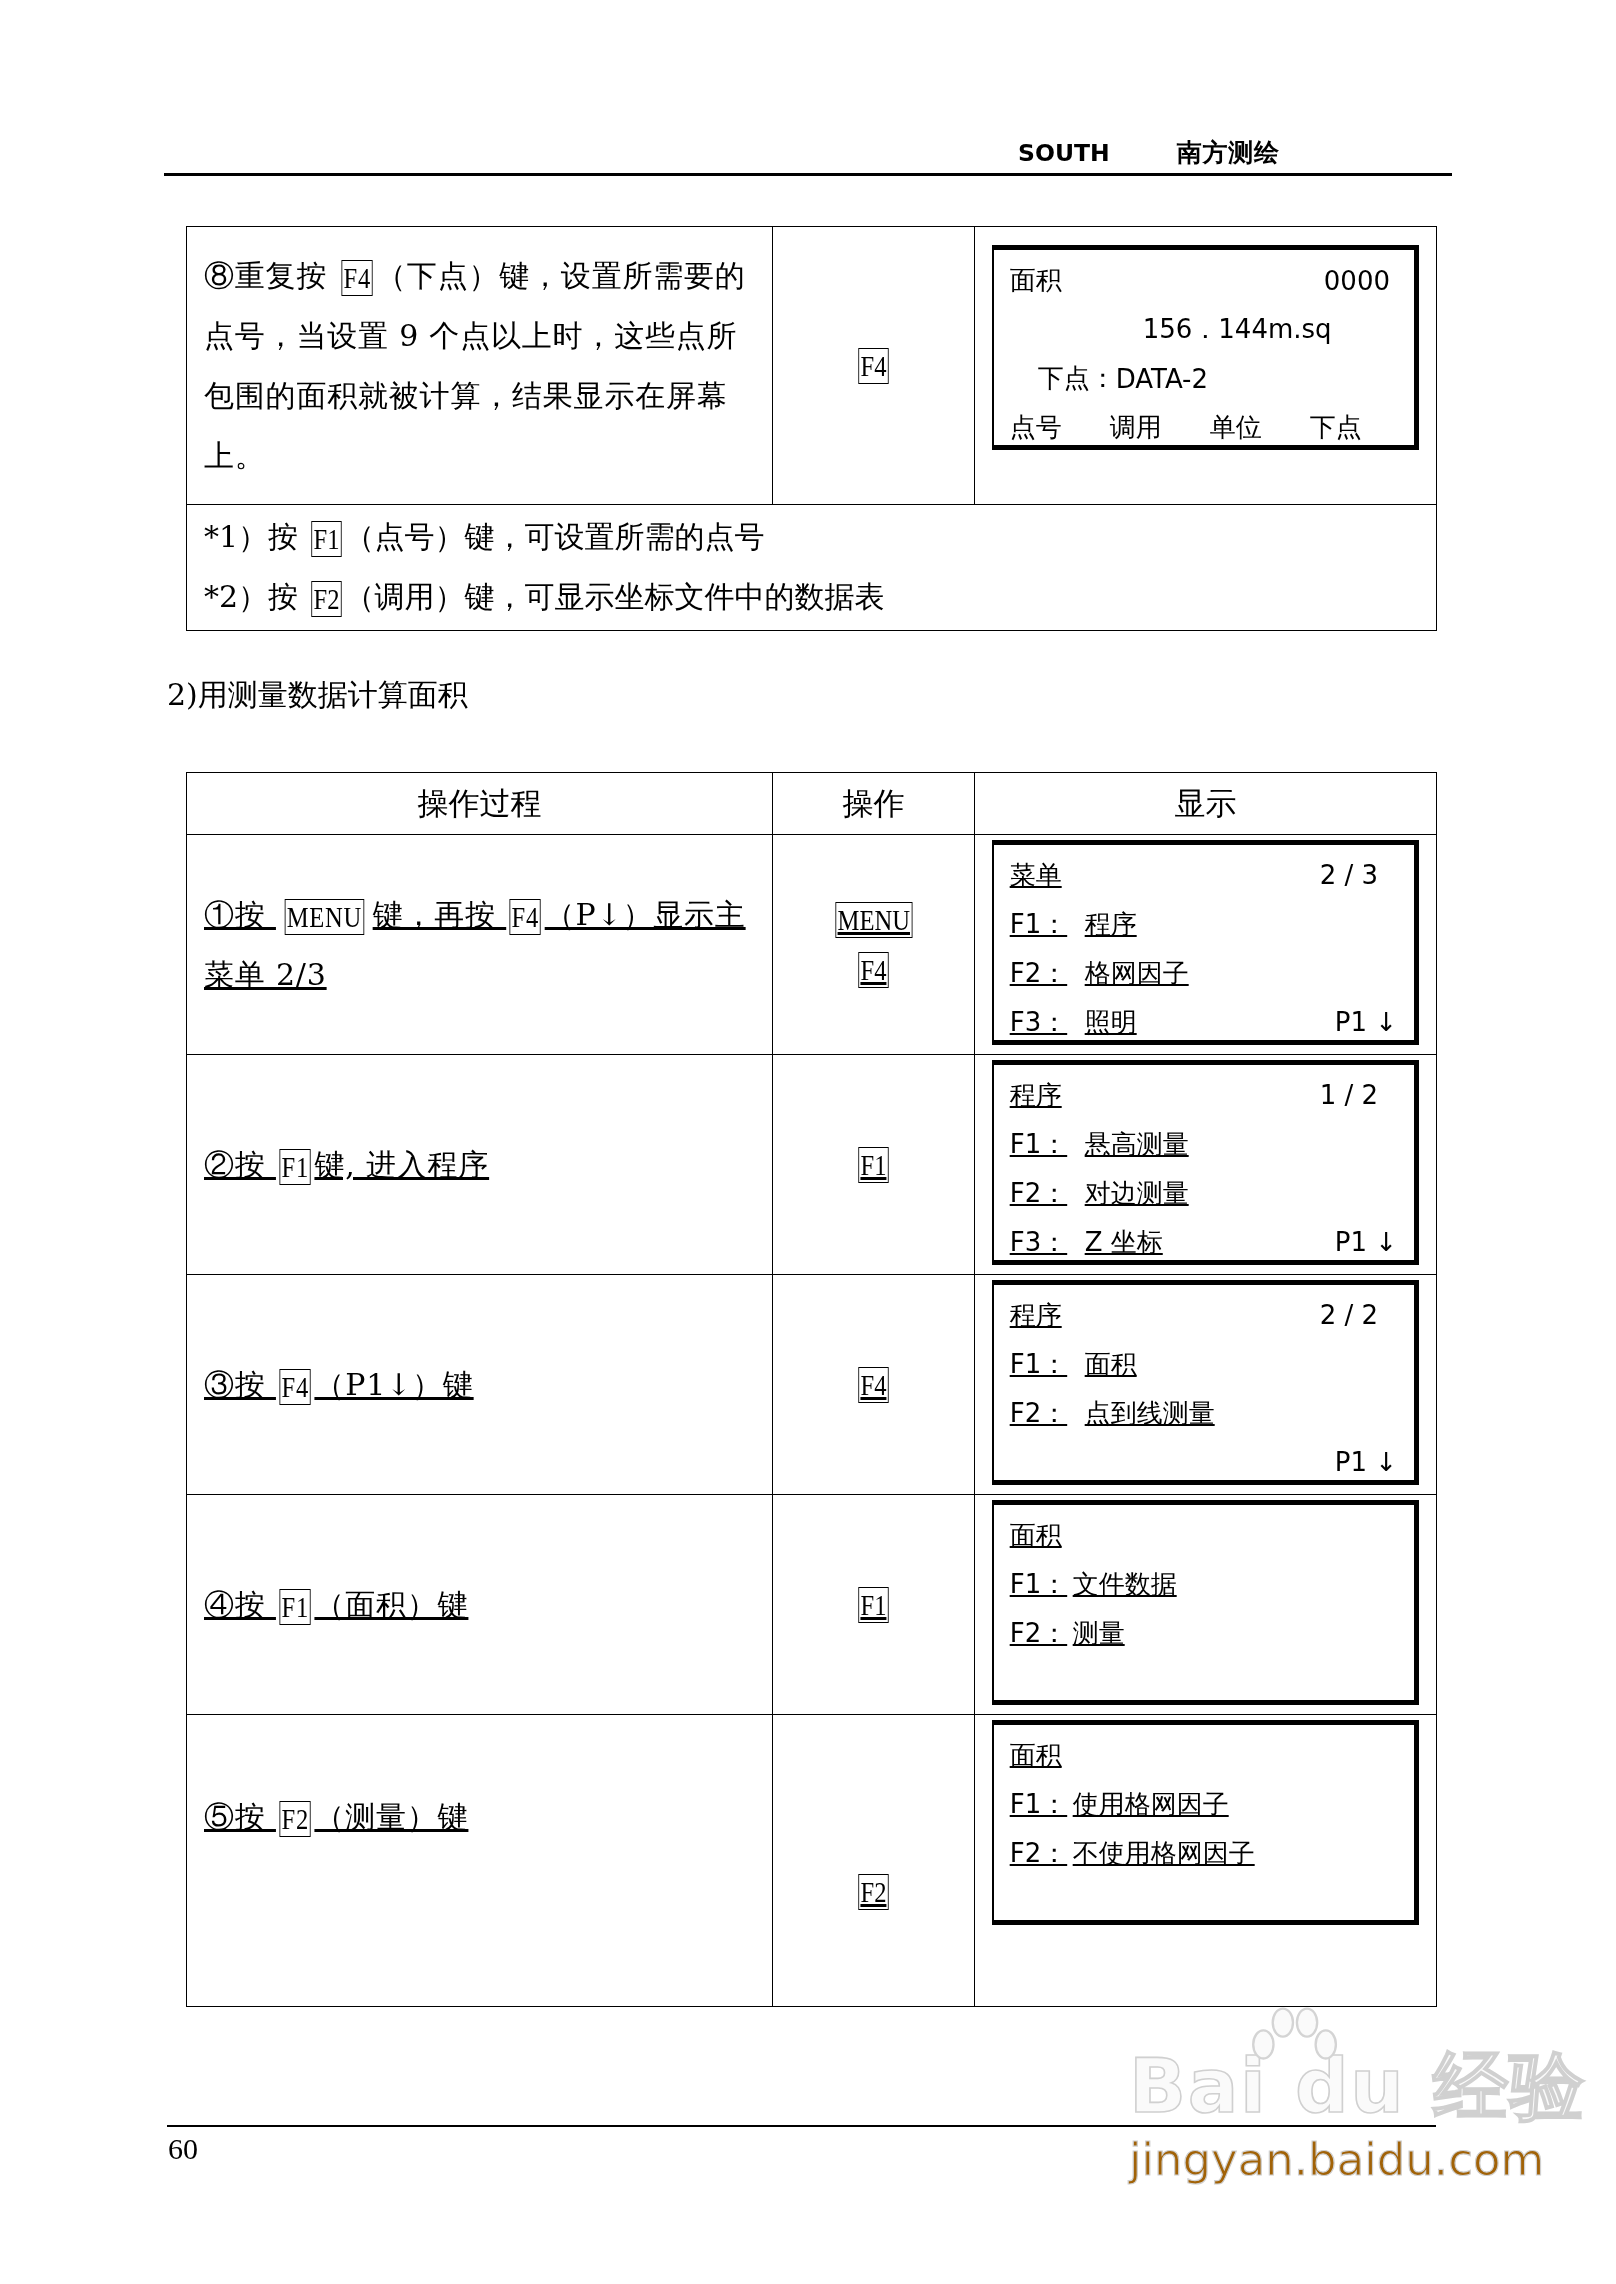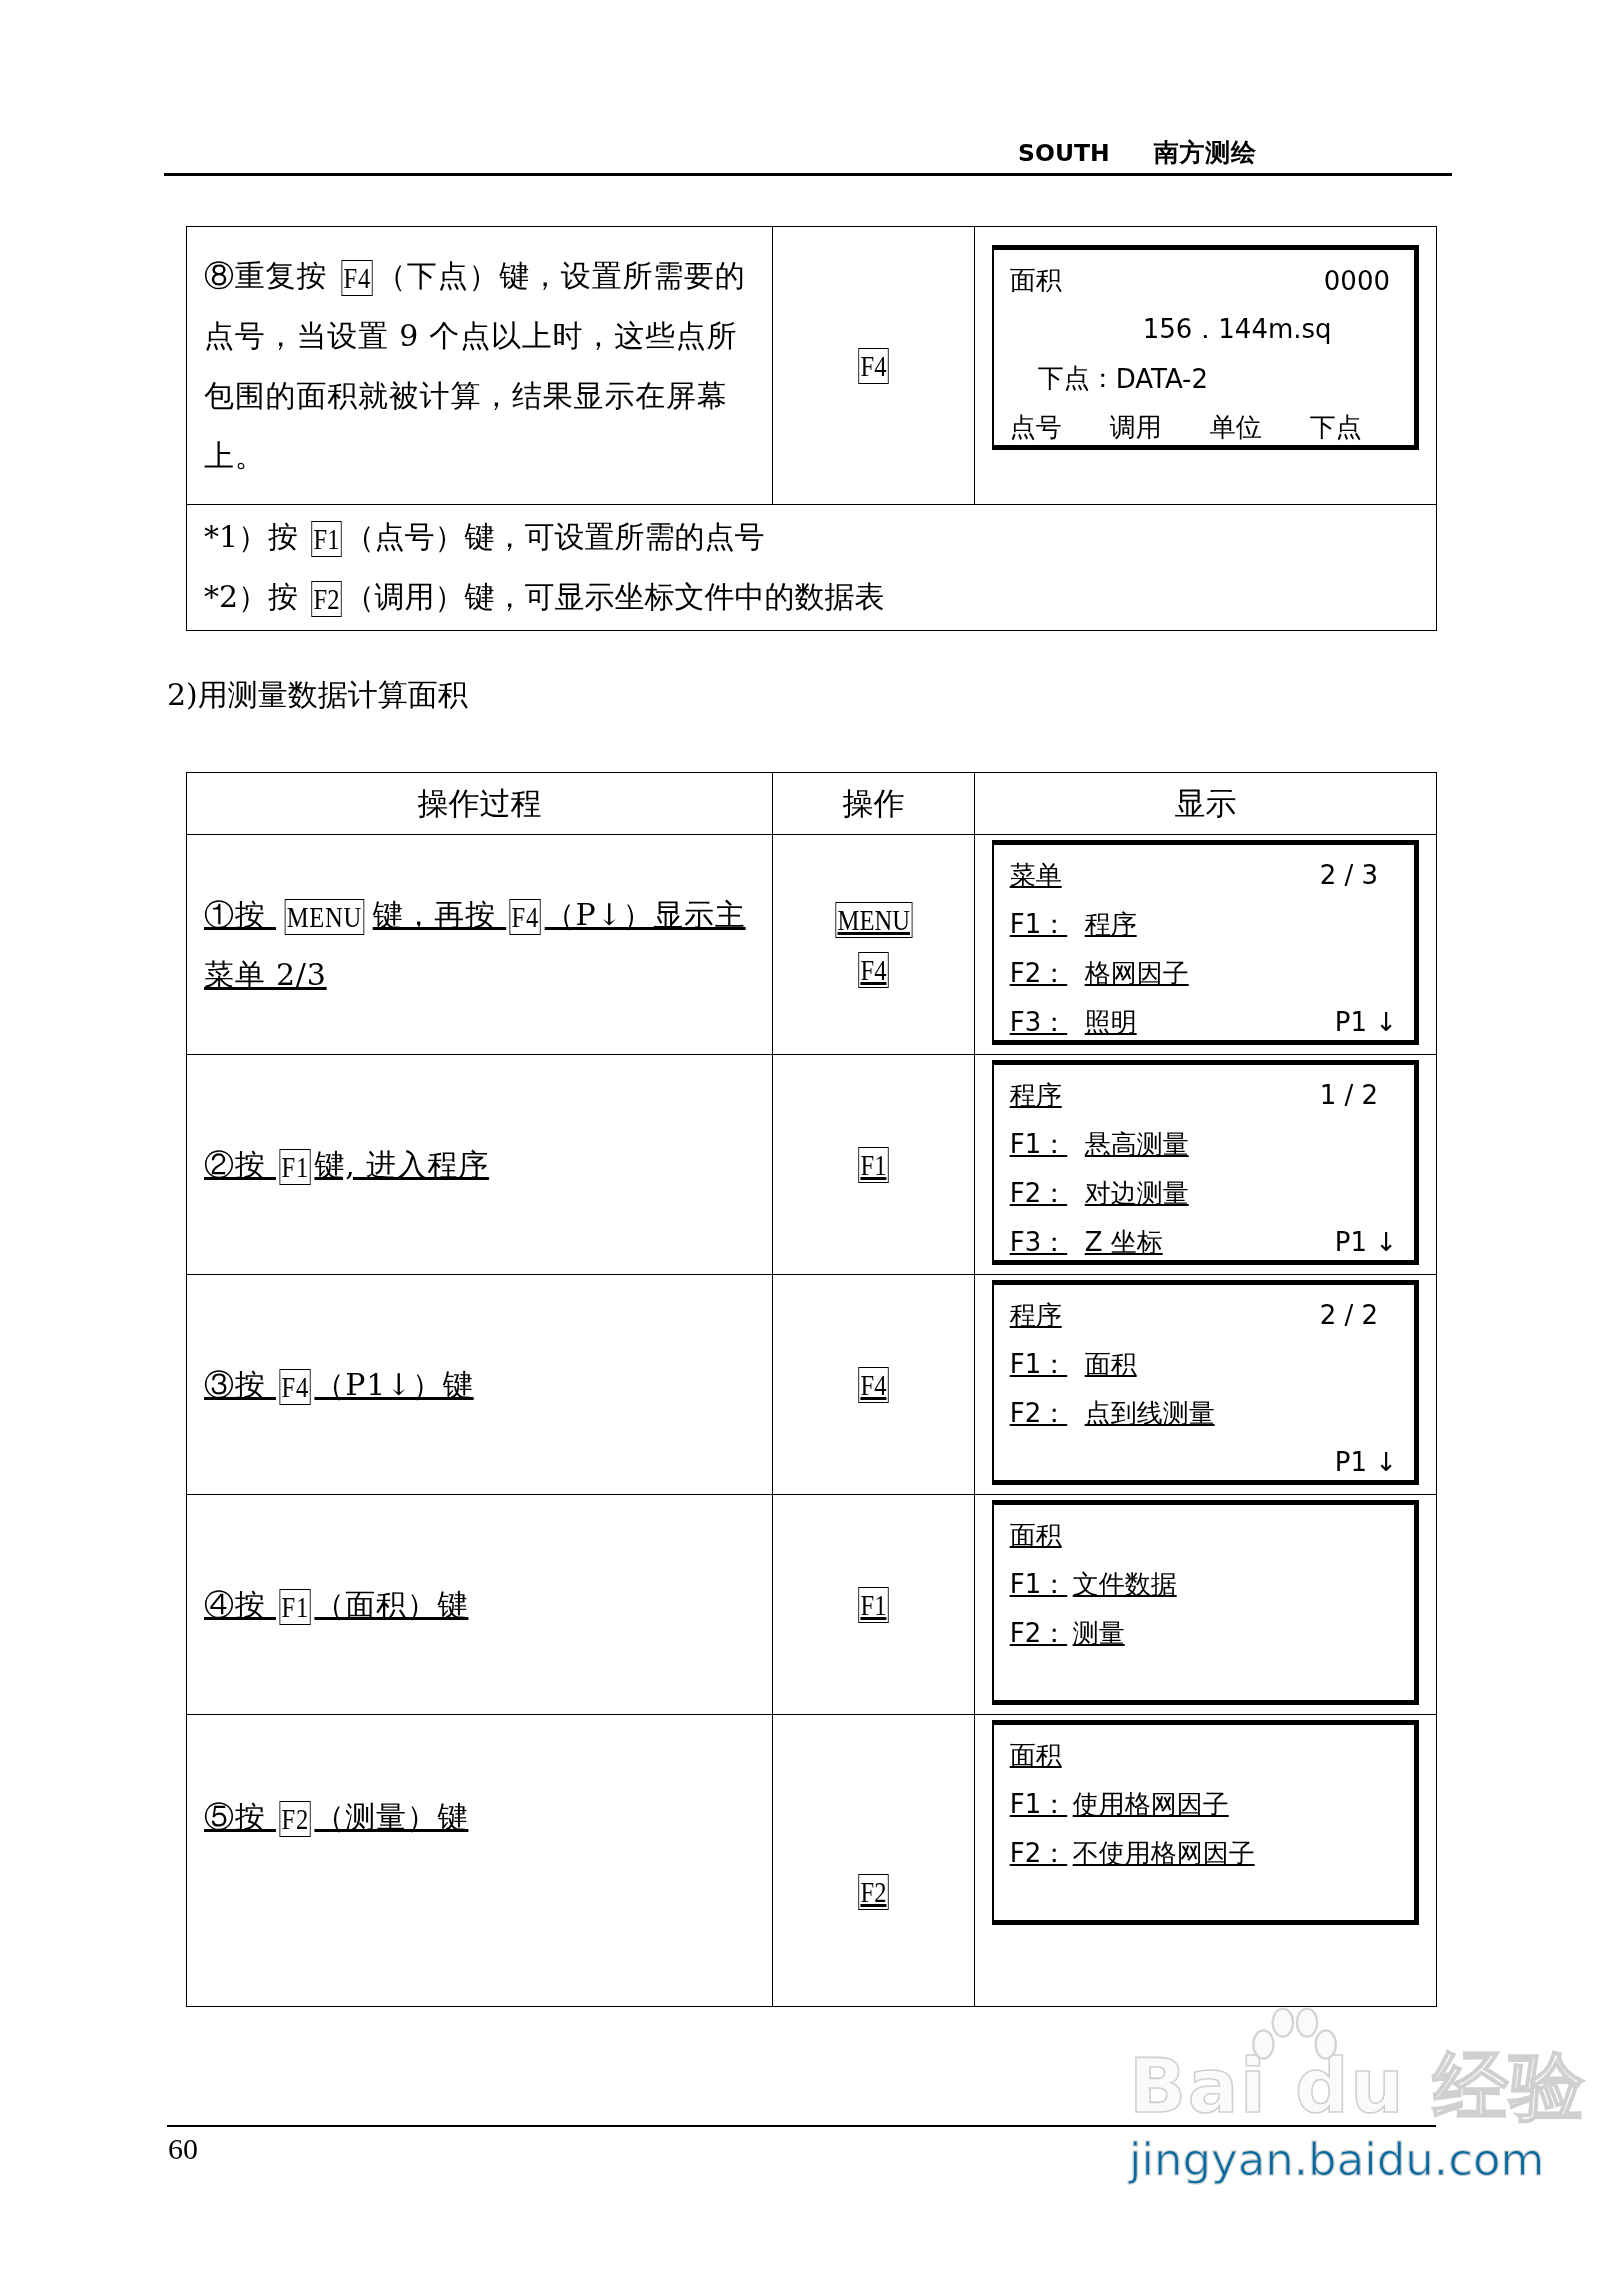--- a/index.html
+++ b/index.html
@@ -5,21 +5,21 @@
     html, body { margin: 0; padding: 0; background: #ffffff; }
     body {
       width: 1617px; height: 2284px; position: relative; overflow: hidden;
       font-family: "DejaVu Serif", "Liberation Serif", serif; color: #000;
     }
     .hdr-brand {
       position: absolute; left: 1018px; top: 133px; height: 39px;
       font-family: "DejaVu Sans", sans-serif; font-weight: bold; font-size: 23.5px;
       display: flex; align-items: center; gap: 44px;
     }
-    .hdr-brand .cn { font-size: 25px; letter-spacing: 0.8px; }
+    .hdr-brand .cn { font-size: 25px; letter-spacing: 0.8px; margin-left: 23px; }
     .hdr-rule { position: absolute; left: 164px; top: 173px; width: 1288px; height: 3.1px; background: #000; }
 
     table.doc { position: absolute; border-collapse: collapse; table-layout: fixed; }
     table.doc td, table.doc th { border: 1.6px solid #000; padding: 0; vertical-align: middle; }
 
     .t1 { left: 186px; top: 226px; width: 1250px; }
     .t1 .c1 { width: 586px; } .t1 .c2 { width: 202px; } .t1 .c3 { width: 462px; }
     .t1 .row-main td { height: 277px; }
 
     .desc { font-size: 30px; line-height: 60px; padding: 0 17px; letter-spacing: 0.8px; }
@@ -59,21 +59,21 @@
     .t2 td { height: 219px; text-decoration: underline; }
     .t2 .lcd { height: 205px; margin-top: 4.7px; }
     .desc-top { vertical-align: top !important; padding-top: 72px !important; margin-left: 32px; }
 
     .ftr-rule { position: absolute; left: 167px; top: 2125px; width: 1269px; height: 2.3px; background: #000; }
     .page-no { position: absolute; left: 168px; top: 2132px; font-size: 30px; font-family: "Liberation Serif", serif; }
 
     .wm { position: absolute; left: 1129px; top: 2037px; color: #e4e4e4;
       font-family: "DejaVu Sans", sans-serif; font-weight: bold; }
     .wm .logo { font-size: 75px; letter-spacing: 1.6px; -webkit-text-stroke: 1.6px #d0d0d0; color: #fafafa; }
-    .wm .url { font-size: 45px; margin-top: -4.7px; -webkit-text-stroke: 1.2px #d0d0d0; color: #0369a1; font-weight: normal; }
+    .wm .url { font-size: 45px; margin-top: -4.7px; -webkit-text-stroke: 1.2px #d0d0d0; color: #a16207; font-weight: normal; }
     .wm .paw { position: absolute; left: 117px; top: -30px; width: 94px; height: 78px; }
   </style>
 </head>
 <body>
 
 <div class="hdr-brand">
   <span>SOUTH</span>
   <span class="cn">南方测绘</span>
 </div>
 <div class="hdr-rule"></div>

